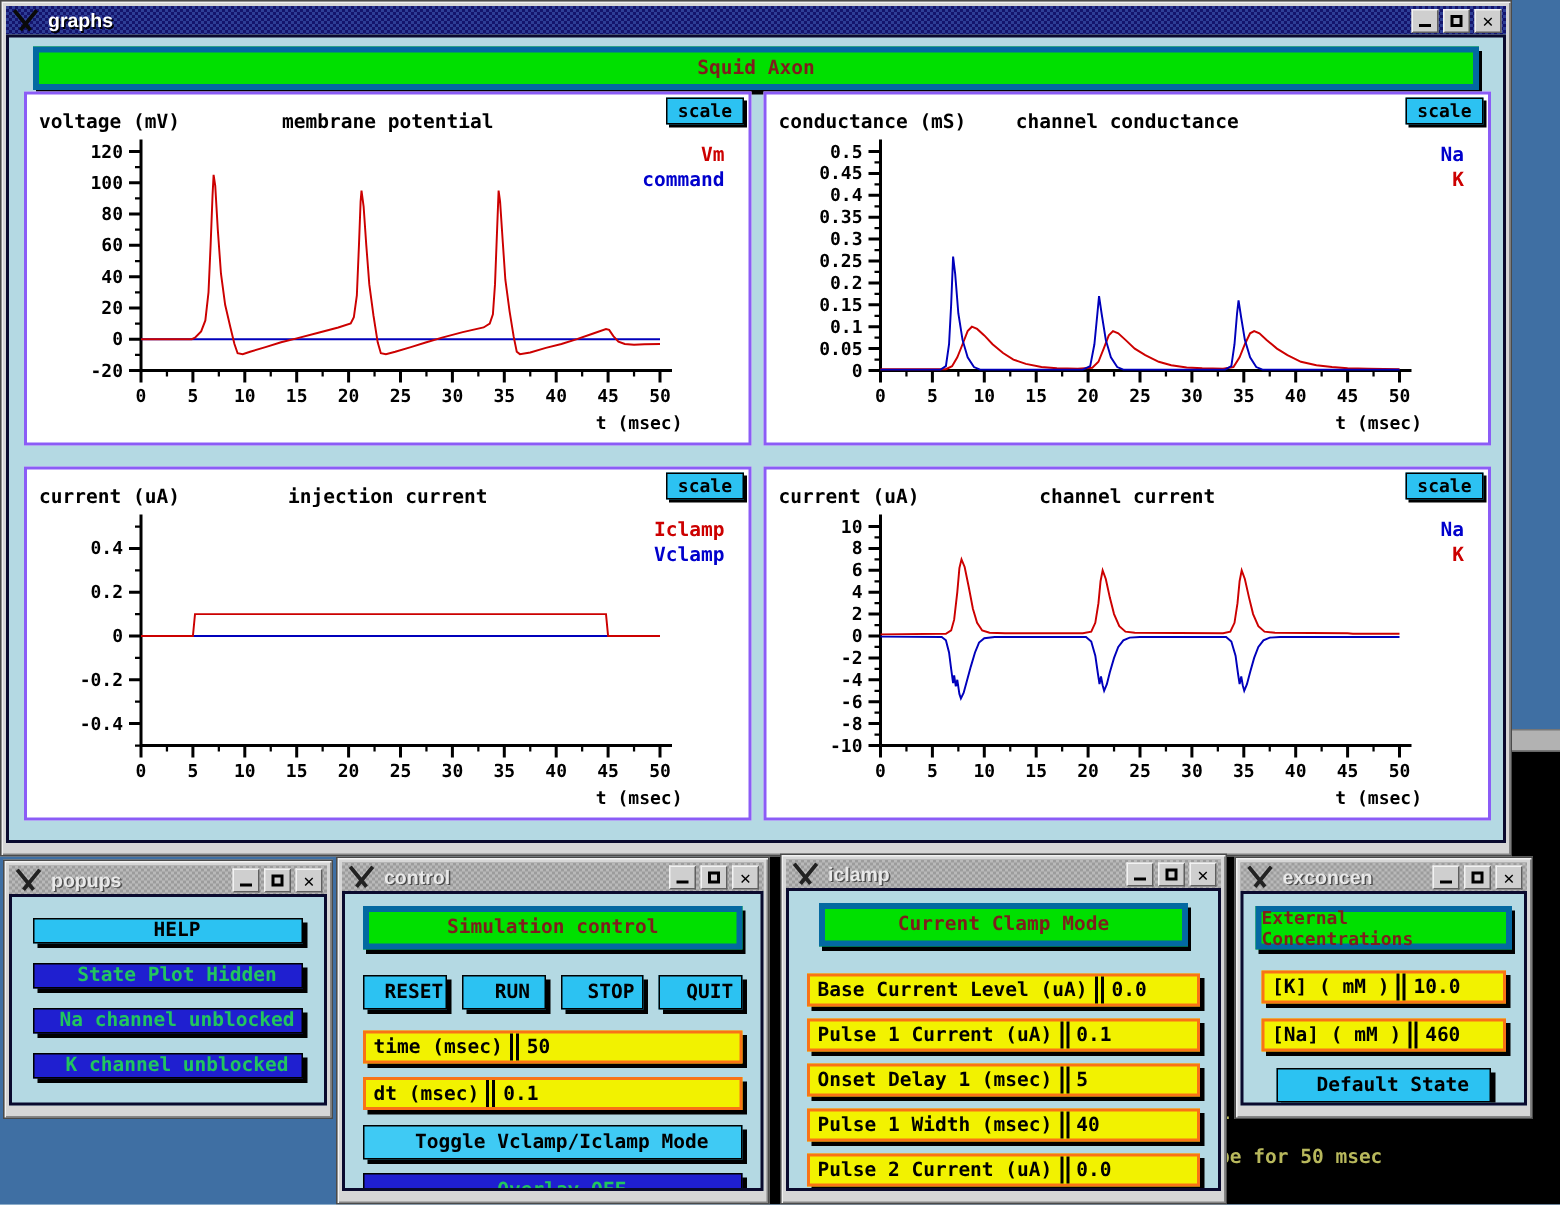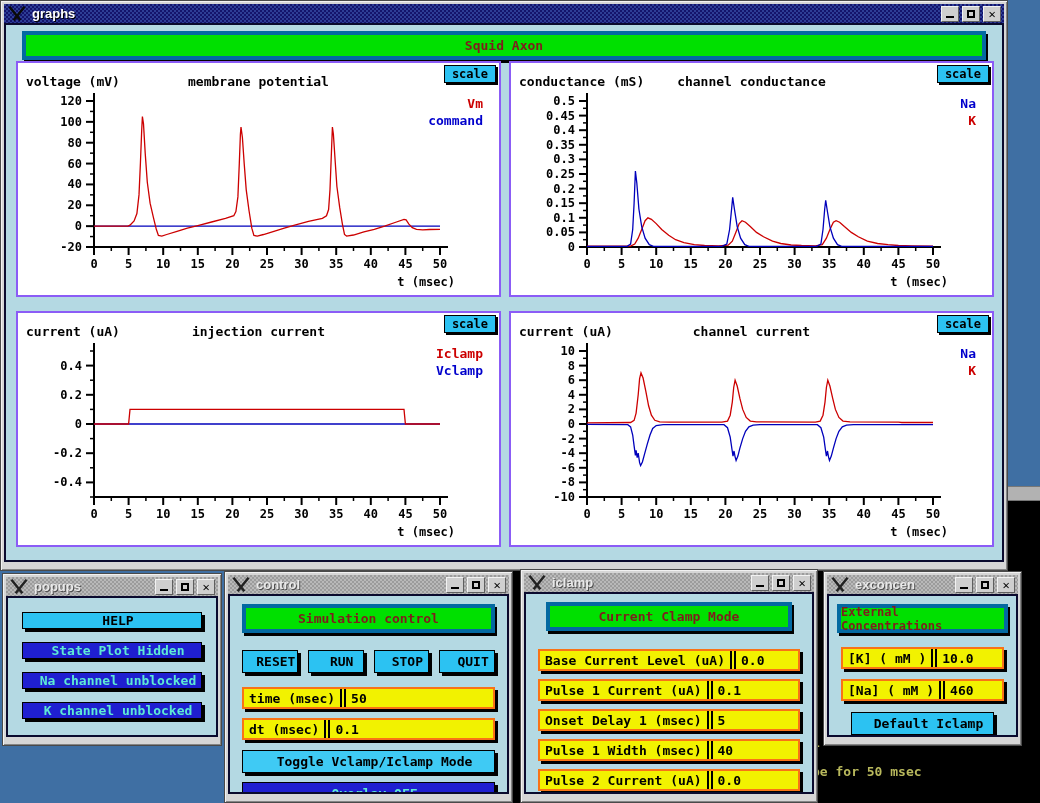--- a/index.html
+++ b/index.html
@@ -23,21 +23,21 @@
   .g-min{width:8px;height:2px;background:#000;margin-top:7px;}
   .g-max{width:8px;height:8px;border:2px solid #000;box-sizing:border-box;}
   .g-cls{font:bold 12px "DejaVu Sans Mono",monospace;color:#000;line-height:10px;}
   .client{position:relative;border:2px solid #0a0a2e;background:#b4d9e3;height:calc(100% - 24px);overflow:hidden;box-sizing:border-box;}
   
   .banner{height:21px;display:flex;align-items:center;justify-content:center;background:#00e000;
           border:4px solid #0369a1;box-shadow:2px 3px 0 #000;font:bold 13px "DejaVu Sans Mono",monospace;color:#7f1d1d;}
   .pbtn,.cbtn,.wide-btn{display:flex;align-items:center;justify-content:center;border:1px solid #000;
           box-shadow:3px 3px 0 #000;font:bold 13px "DejaVu Sans Mono",monospace;cursor:default;padding-left:12px;}
   .cyan{background:#2cc2f2;color:#000;}
-  .blue{background:#1f1fd0;color:#5eead4;}
+  .blue{background:#1f1fd0;color:#22c55e;}
   .lcyan{background:#3fcaf4;color:#000;}
   .frow{display:flex;align-items:stretch;border:2px solid #f97316;background:#f2f200;
         box-shadow:3px 3px 0 #000;height:22px;box-sizing:border-box;}
   .flabel{display:flex;align-items:center;padding:0 5px;font:bold 13px "DejaVu Sans Mono",monospace;white-space:nowrap;color:#000;}
   .fdiv{width:6px;border-left:2px solid #000;border-right:2px solid #000;box-sizing:border-box;background:#f2f200;}
   .fvalue{flex:1;display:flex;align-items:center;padding:0 5px;font:bold 13px "DejaVu Sans Mono",monospace;color:#000;}
   
   .gpanel{position:absolute;width:485px;height:236px;background:#fff;border:2px solid #8b5cf6;box-sizing:border-box;}
   .gylabel{position:absolute;left:8px;top:11px;font:bold 13px "DejaVu Sans Mono",monospace;color:#000;}
   .gtitle{position:absolute;left:60px;right:60px;top:11px;text-align:center;font:bold 13px "DejaVu Sans Mono",monospace;color:#000;}
@@ -518,17 +518,17 @@
       <div class="frow" style="margin:14px 12px 0;">
         <span class="flabel">[K] ( mM )</span>
         <span class="fdiv"></span>
         <span class="fvalue">10.0</span>
       </div>
       <div class="frow" style="margin:10px 12px 0;">
         <span class="flabel">[Na] ( mM )</span>
         <span class="fdiv"></span>
         <span class="fvalue">460</span>
       </div>
-      <div class="wide-btn cyan" style="margin:11px 22px 0;height:21px;">Default Iclamp</div>
+      <div class="wide-btn cyan" style="margin:11px 22px 0;height:21px;">Default State</div>
     </div>
   </div>
 
 </div>
 
 </body></html>

